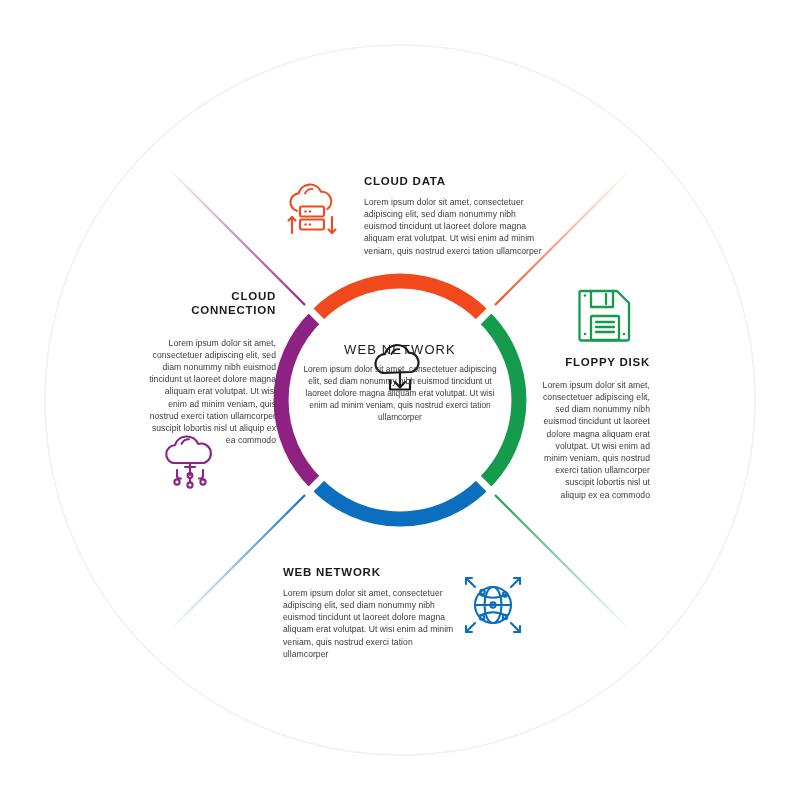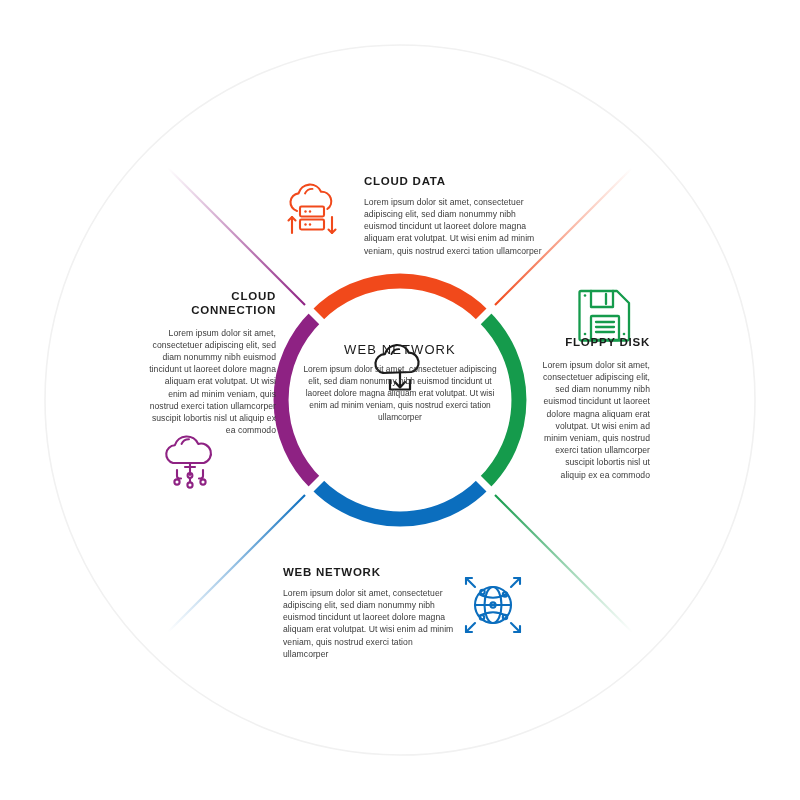--- a/index.html
+++ b/index.html
@@ -73,26 +73,26 @@
     margin-left: 16px;
   }
 
   
   #block-cloud-connection {
     left: 146px;
     top: 290px;
     width: 130px;
     text-align: right;
   }
-  #block-cloud-connection .heading { margin-bottom: 9px; }
+  #block-cloud-connection .heading { margin-bottom: 19px; }
 
   
   #block-floppy-disk {
     left: 540px;
-    top: 336px;
+    top: 356px;
     width: 110px;
     text-align: right;
   }
   #block-floppy-disk .heading { margin-bottom: 9px; }
 
   
   #block-web-network {
     left: 283px;
     top: 566px;
     width: 175px;

